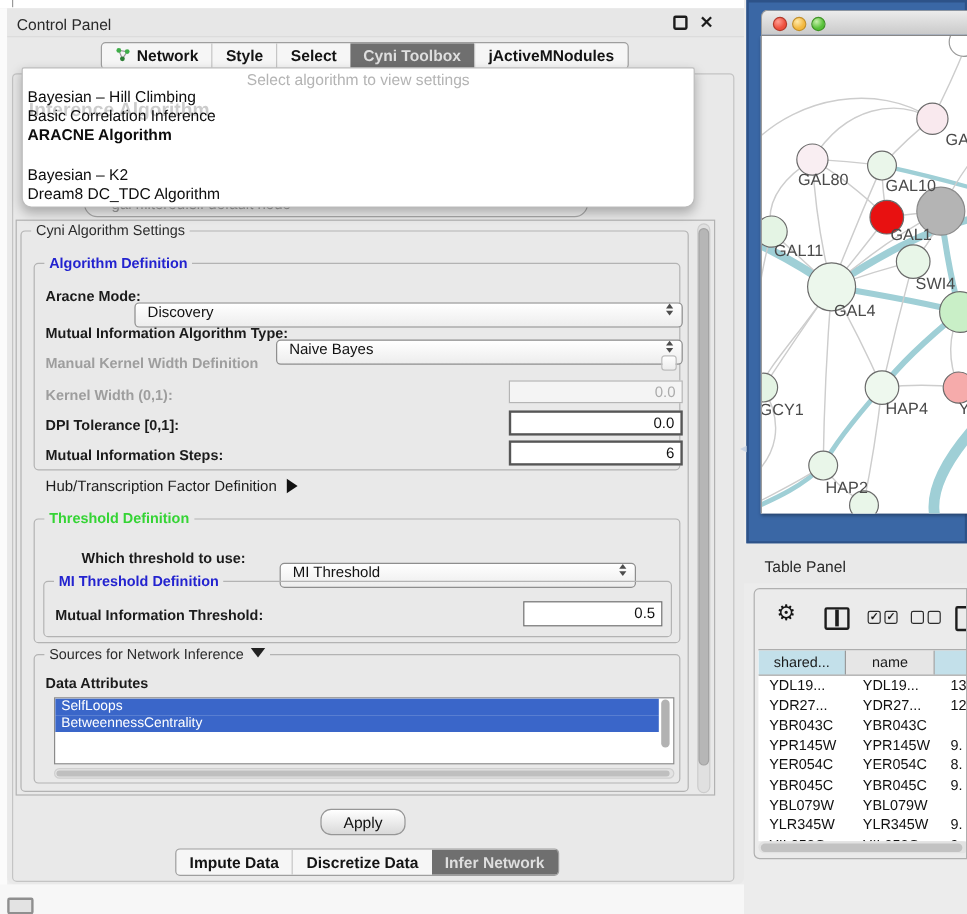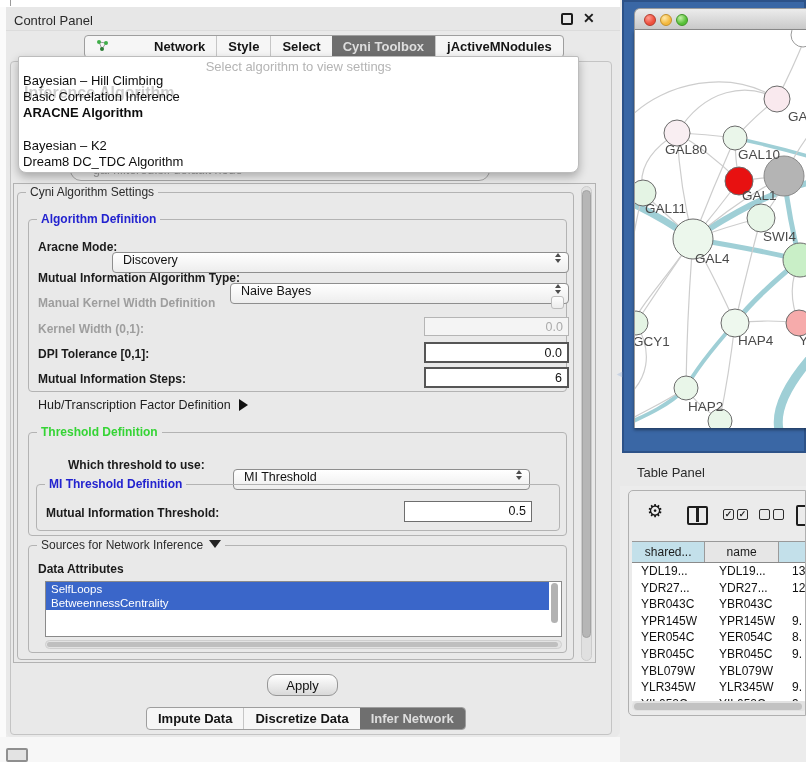--- a/index.html
+++ b/index.html
@@ -12,21 +12,21 @@
   #top-tick { left:10px; top:0; width:1px; height:6px; background:#9a9a9a; }
   #left-strip { left:0; top:7px; width:6px; height:738px; background:#fbfbfb; }
   #panel-bg { left:6px; top:7px; width:614px; height:730px; background:#e9e9e9; border-radius:0 0 6px 6px; }
   #cp-titlebar { left:6px; top:7px; width:614px; height:24px; background:#e7e7e7; border-bottom:1px solid #dcdcdc; }
   #cp-title { left:14px; top:13px; font-size:13px; color:#2a2a2a; }
   #float-icon { left:561px; top:13px; width:12px; height:12px; border:2px solid #1c1c1c; border-radius:2px; }
   #close-icon { left:583px; top:10px; font-size:14px; font-weight:bold; color:#1c1c1c; }
 
   
   .tabbar { display:inline-flex; height:23px; border:1px solid #9e9e9e; border-radius:4px; background:#f6f6f6; overflow:hidden; font-size:13px; align-items:stretch; }
-  .tab { display:flex; align-items:center; padding:0 11px; font-weight:600; color:#141414; border-left:1px solid #c6c6c6; white-space:nowrap;gap:40px; }
+  .tab { display:flex; align-items:center; padding:0 11px; font-weight:600; color:#141414; border-left:1px solid #c6c6c6; white-space:nowrap; }
   .tab:first-child { border-left:none; }
   .tab.sel { background:#6f6f6f; color:#dedede; border-left:none; }
   #top-tabbar { left:84px; top:35px; }
   #bottom-tabbar { left:146px; top:707px; }
   .net-ico { margin-right:5px; }
 
   
   #content-outer { left:10px; top:61px; width:602px; height:674px; border:1px solid #c4c4c4; border-radius:4px; background:#e9e9e9; }
   #settings-viewport { left:13px; top:183px; width:583px; height:480px; border:1px solid #b2b2b2; background:#e9e9e9; }
 
@@ -213,21 +213,21 @@
   <span>MI Threshold</span>
   <span class="spin">
       <i class="up"></i>
       <i class="dn"></i>
     </span>
 </div>
 <div class="group" style="left:36px; top:484px; width:524px; height:47px;">
   <span class="gtitle blue">MI Threshold Definition</span>
 </div>
 <div class="bl" style="left:46px; top:506px;">Mutual Information Threshold:</div>
-<div class="tf thin" style="left:404px; top:501px; width:128px; height:21px;padding-left:16px;">0.5</div>
+<div class="tf thin" style="left:436px; top:501px; width:116px; height:21px;padding-left:16px;">0.5</div>
 
 <div class="group" style="left:28px; top:545px; width:539px; height:108px;">
   <span class="gtitle plain"><span>Sources for Network Inference</span><span class="tri-down"></span></span>
 </div>
 <div class="bl" style="left:38px; top:562px;">Data Attributes</div>
 <div class="abs" id="attr-list">
   <div class="attr-item">SelfLoops</div>
   <div class="attr-item">BetweennessCentrality</div>
 </div>
 <div class="abs" id="attr-vthumb"></div>

